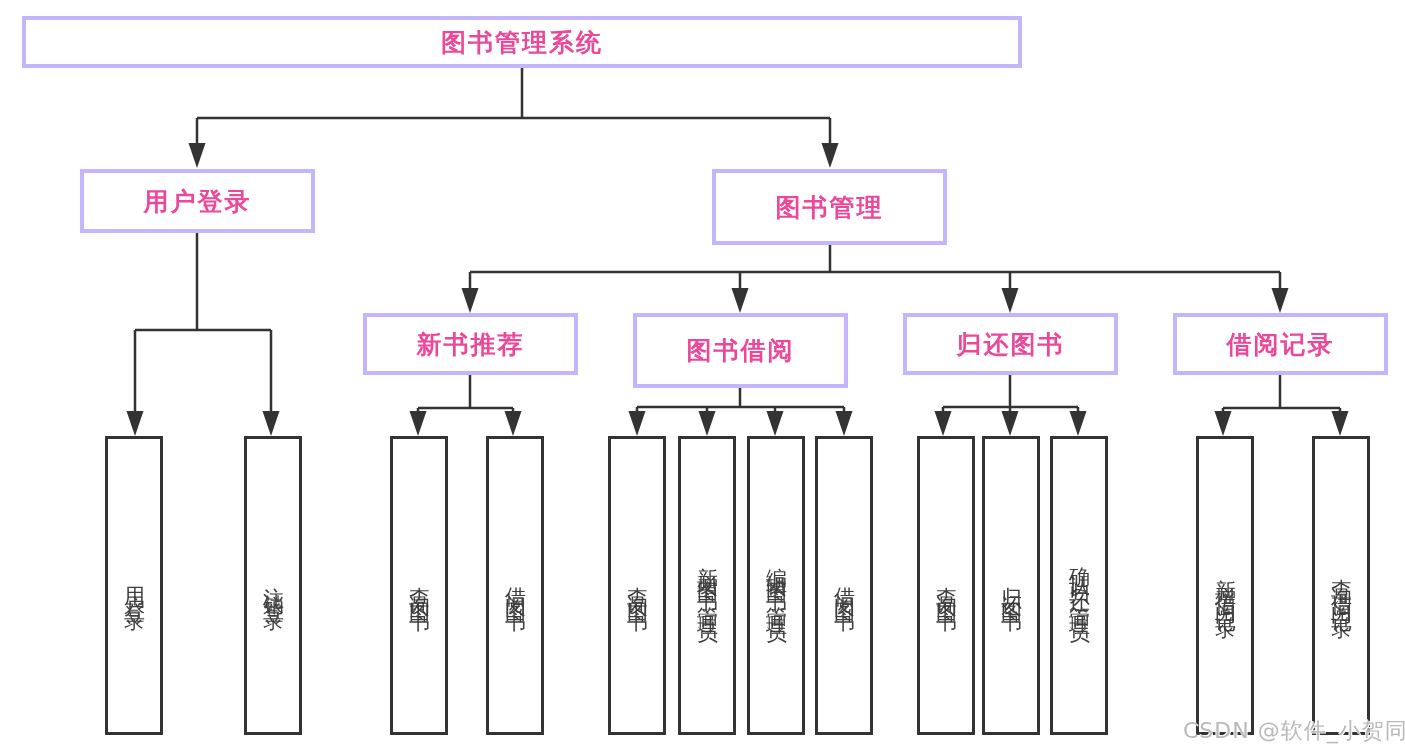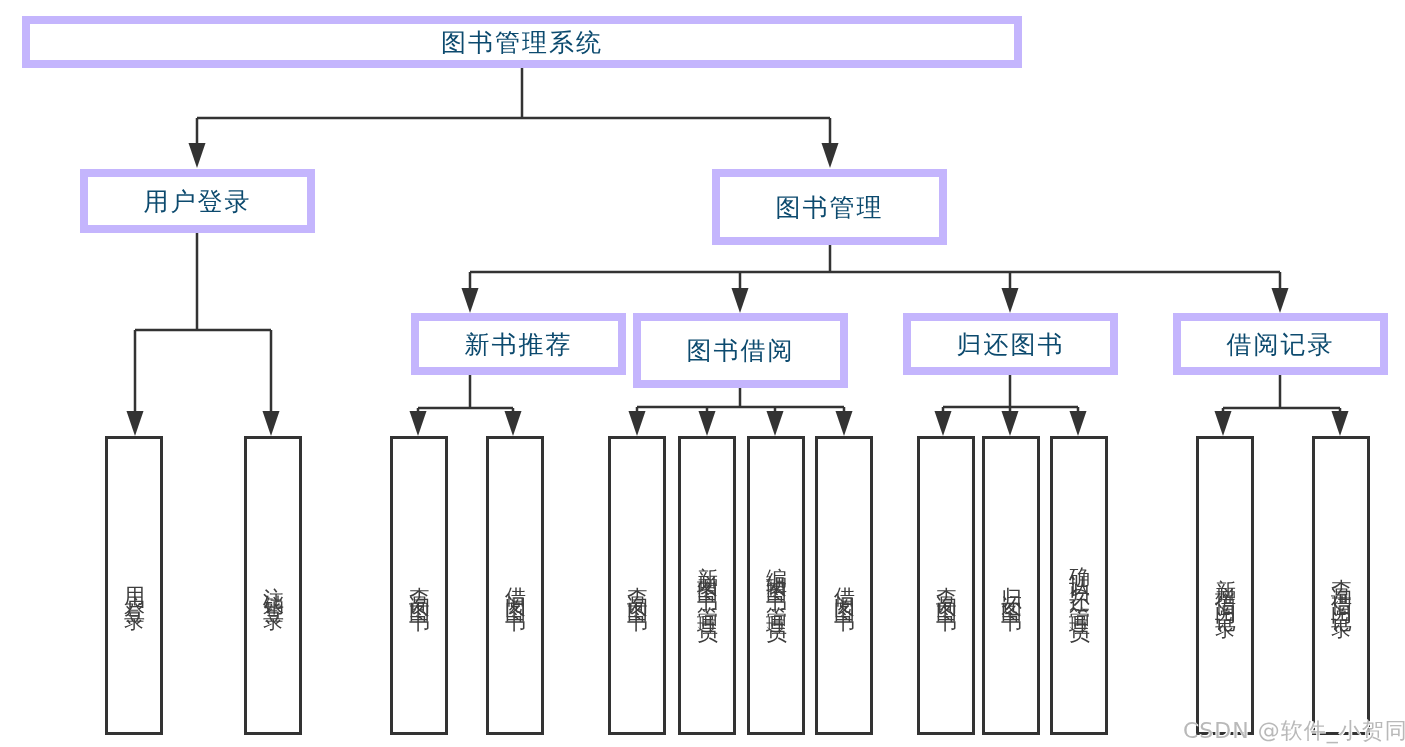--- a/index.html
+++ b/index.html
@@ -17,28 +17,29 @@
   #connectors {
     position: absolute;
     left: 0; top: 0;
     width: 1405px;
     height: 747px;
   }
 
   .hbox {
     position: absolute;
     background: #ffffff;
-    border: 8px solid #c4b5fd;
+    border: 4px solid #c4b5fd;
     display: flex;
     align-items: center;
     justify-content: center;
     font-size: 25px;
     letter-spacing: 2px;
-    color: #0c4a6e;
+    color: #ec4899;
     white-space: nowrap;
+    font-weight: bold;
   }
 
   .vbox {
     position: absolute;
     top: 436px;
     width: 58px;
     height: 299px;
     background: #ffffff;
     border: 3px solid #333333;
     display: flex;
@@ -102,21 +103,21 @@
       <polygon points="1214.5,411 1231.5,411 1223,436"></polygon>
       <polygon points="1331.5,411 1348.5,411 1340,436"></polygon>
     </g>
   </svg>
 
   <div class="hbox" style="left:22px; top:16px; width:1000px; height:52px;">图书管理系统</div>
 
   <div class="hbox" style="left:80px; top:169px; width:235px; height:64px;">用户登录</div>
   <div class="hbox" style="left:712px; top:169px; width:235px; height:76px;">图书管理</div>
 
-  <div class="hbox" style="left:363px; top:313px; width:215px; height:62px;margin-left:48px;">新书推荐</div>
+  <div class="hbox" style="left:363px; top:313px; width:215px; height:62px;">新书推荐</div>
   <div class="hbox" style="left:633px; top:313px; width:215px; height:75px;">图书借阅</div>
   <div class="hbox" style="left:903px; top:313px; width:215px; height:62px;">归还图书</div>
   <div class="hbox" style="left:1173px; top:313px; width:215px; height:62px;">借阅记录</div>
 
   <div class="vbox" style="left:105px;">
     <span>用户登录</span>
   </div>
   <div class="vbox" style="left:244px;">
     <span>注销登录</span>
   </div>

